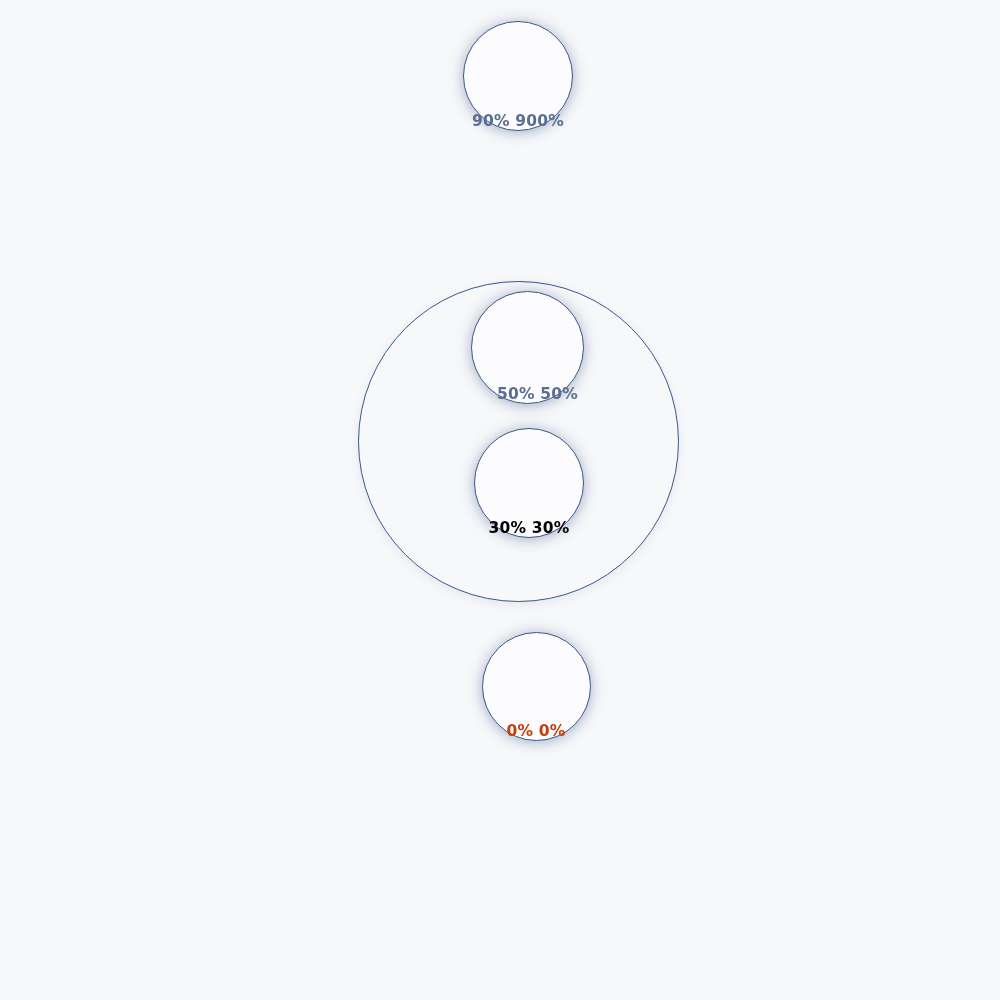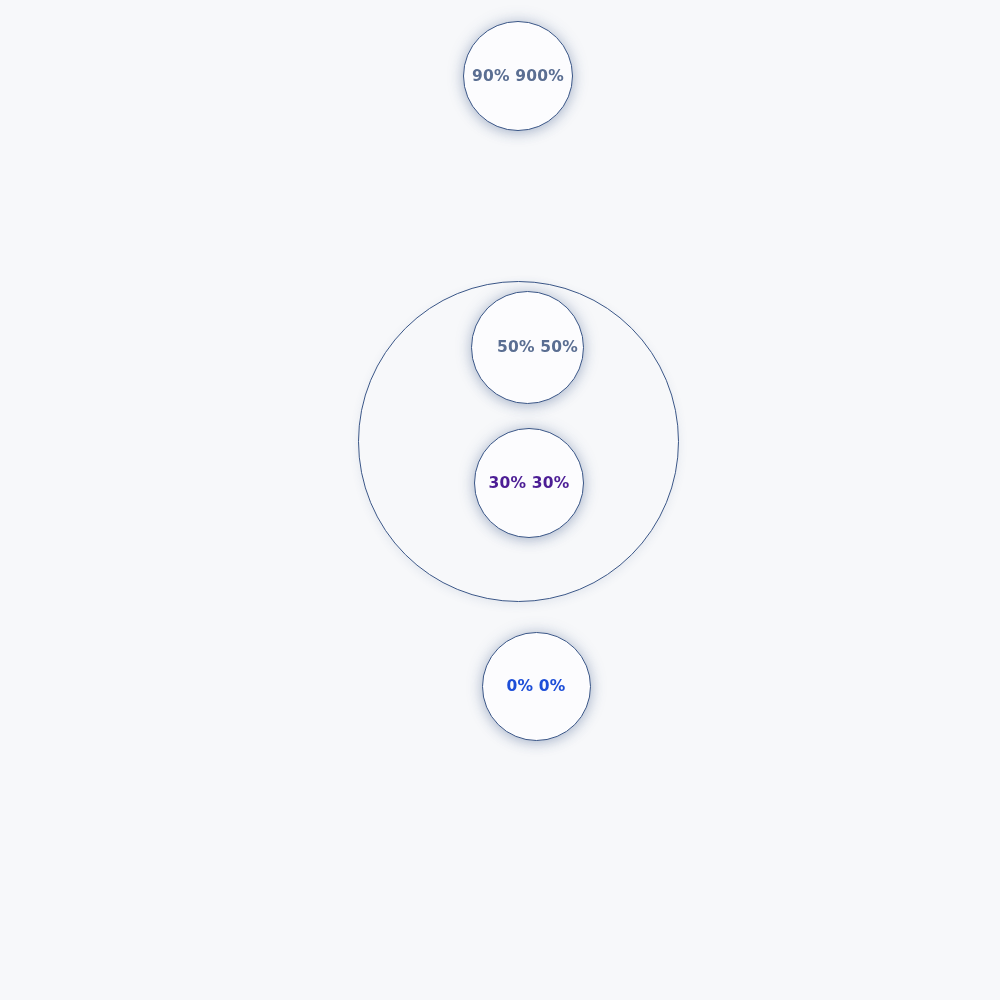--- a/index.html
+++ b/index.html
@@ -17,21 +17,21 @@
   #canvas {
     position: relative;
     width: 1000px;
     height: 1000px;
   }
   .circle {
     position: absolute;
     box-sizing: border-box;
     border-radius: 50%;
     display: flex;
-    align-items: center;
+    align-items: flex-end;
     justify-content: center;
     background: #fbfbfd;
   }
   .circle.outer {
     border: 1.4px solid #3a5687;
     background: transparent;
     box-shadow: 0 3px 10px rgba(58, 86, 135, 0.10);
   }
   .circle.node {
     border: 1.8px solid #3a5687;
@@ -58,20 +58,20 @@
 
   <div class="circle node" style="width: 110px; height: 110px; left: 463px; top: 21px; border-color: rgb(58, 86, 135);">
     <span class="circle-label" style="color: rgb(90, 110, 146);">90% 900%</span>
   </div>
 
   <div class="circle node" style="width: 113px; height: 113px; left: 470.5px; top: 290.5px; border-color: rgb(58, 86, 135);">
     <span class="circle-label" style="color: rgb(90, 110, 146); margin-left: 21px;">50% 50%</span>
   </div>
 
   <div class="circle node" style="width: 110px; height: 110px; left: 474px; top: 428px; border-color: rgb(58, 86, 135);">
-    <span class="circle-label" style="color: #4c1d95;">30% 30%</span>
+    <span class="circle-label" style="color: #000000;">30% 30%</span>
   </div>
 
   <div class="circle node" style="width: 109px; height: 109px; left: 481.5px; top: 631.5px; border-color: rgb(58, 86, 135);">
-    <span class="circle-label" style="color: #1d4ed8;">0% 0%</span>
+    <span class="circle-label" style="color: #c2410c;">0% 0%</span>
   </div>
 
 </div>
 
 </body></html>

